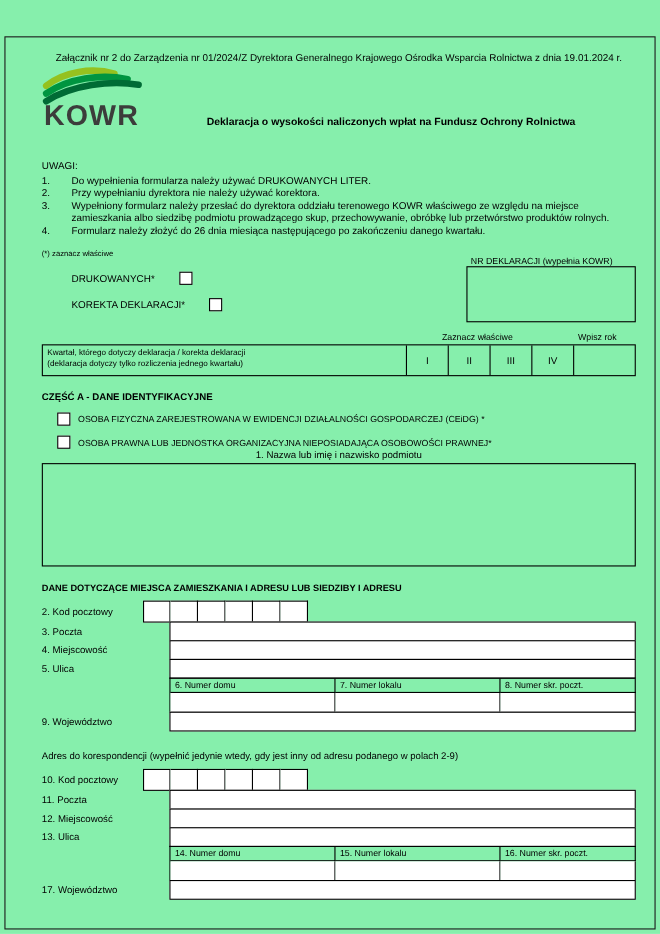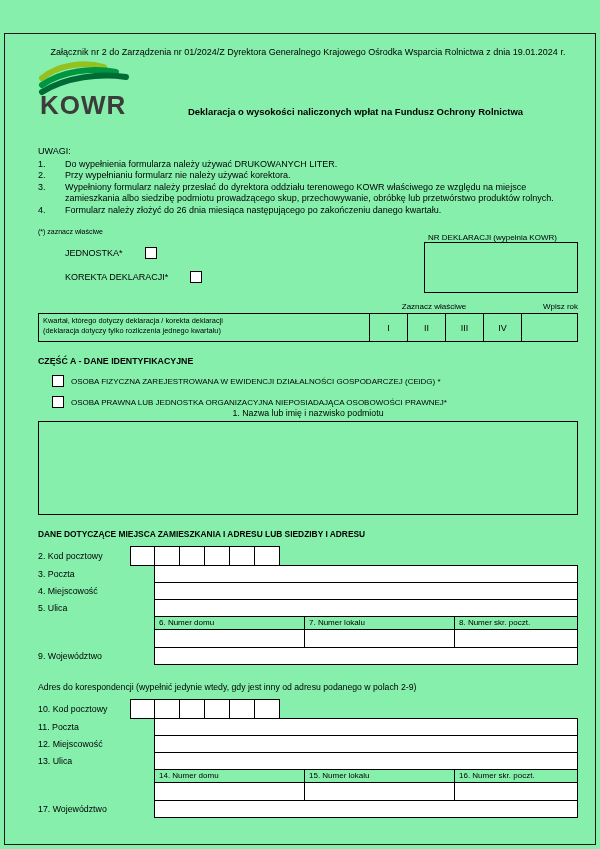--- a/index.html
+++ b/index.html
@@ -29,21 +29,21 @@
   .nr-label { position:absolute; left:390px; top:7px; font-size:8px; }
   .decl-row { position:absolute; left:27px; display:flex; align-items:center; gap:22px; font-size:9px; }
   .decl-1 { top:21px; }
   .decl-2 { top:45px;align-items:center; }
   .checkbox { display:inline-block; width:10px; height:10px; border:1px solid #000; background:#fff; flex:none; }
   .nr-box { position:absolute; right:0; top:16px; width:152px; height:49px; border:1px solid #000; }
 
   .q-labels { display:flex; margin-top:6px; font-size:8px; }
   .q-spacer { width:322px; flex:none; }
   .q-zaznacz { width:148px; flex:none; text-align:center; }
-  .q-rok { flex:1; text-align:right; }
+  .q-rok { flex:1; text-align:center; }
   .q-table { display:flex; border:1px solid #000; height:27px; margin-top:2px; }
   .q-desc { width:322px; flex:none; font-size:7.4px; line-height:1.4; padding:2px 4px; }
   .q-cell { width:37px; flex:none; border-left:1px solid #000; display:flex; align-items:center; justify-content:center; font-size:9px; }
   .q-year { flex:1; border-left:1px solid #000; }
 
   .part-a { margin-top:14px; font-size:8.8px; font-weight:bold; }
   .option-row { display:flex; align-items:center; gap:7px; margin:9px 0 0 14px; font-size:8px; }
 
   .field1-label { font-size:8.8px;text-align:center; }
   .big-box { margin-top:3px; height:92px; border:1px solid #000; }
@@ -86,37 +86,37 @@
     </div>
 
     <div class="uwagi">
       <div class="uwagi-heading">UWAGI:</div>
       <div class="uwagi-item">
         <span class="uwagi-num">1.</span>
         <span class="uwagi-text">Do wypełnienia formularza należy używać DRUKOWANYCH LITER.</span>
       </div>
       <div class="uwagi-item">
         <span class="uwagi-num">2.</span>
-        <span class="uwagi-text">Przy wypełnianiu formularz nie należy używać korektora.</span>
+        <span class="uwagi-text">Przy wypełnianiu dyrektora nie należy używać korektora.</span>
       </div>
       <div class="uwagi-item">
         <span class="uwagi-num">3.</span>
         <span class="uwagi-text">Wypełniony formularz należy przesłać do dyrektora oddziału terenowego KOWR właściwego ze względu na miejsce zamieszkania albo siedzibę podmiotu prowadzącego skup, przechowywanie, obróbkę lub przetwórstwo produktów rolnych.</span>
       </div>
       <div class="uwagi-item">
         <span class="uwagi-num">4.</span>
         <span class="uwagi-text">Formularz należy złożyć do 26 dnia miesiąca następującego po zakończeniu danego kwartału.</span>
       </div>
     </div>
 
     <div class="meta">
       <div class="footnote">(*) zaznacz właściwe</div>
       <div class="nr-label">NR DEKLARACJI (wypełnia KOWR)</div>
       <div class="decl-row decl-1">
-        <span>JEDNOSTKA*</span>
+        <span>DRUKOWANYCH*</span>
         <span class="checkbox"></span>
       </div>
       <div class="decl-row decl-2">
         <span>KOREKTA DEKLARACJI*</span>
         <span class="checkbox"></span>
       </div>
       <div class="nr-box"></div>
     </div>
 
     <div class="q-labels">

